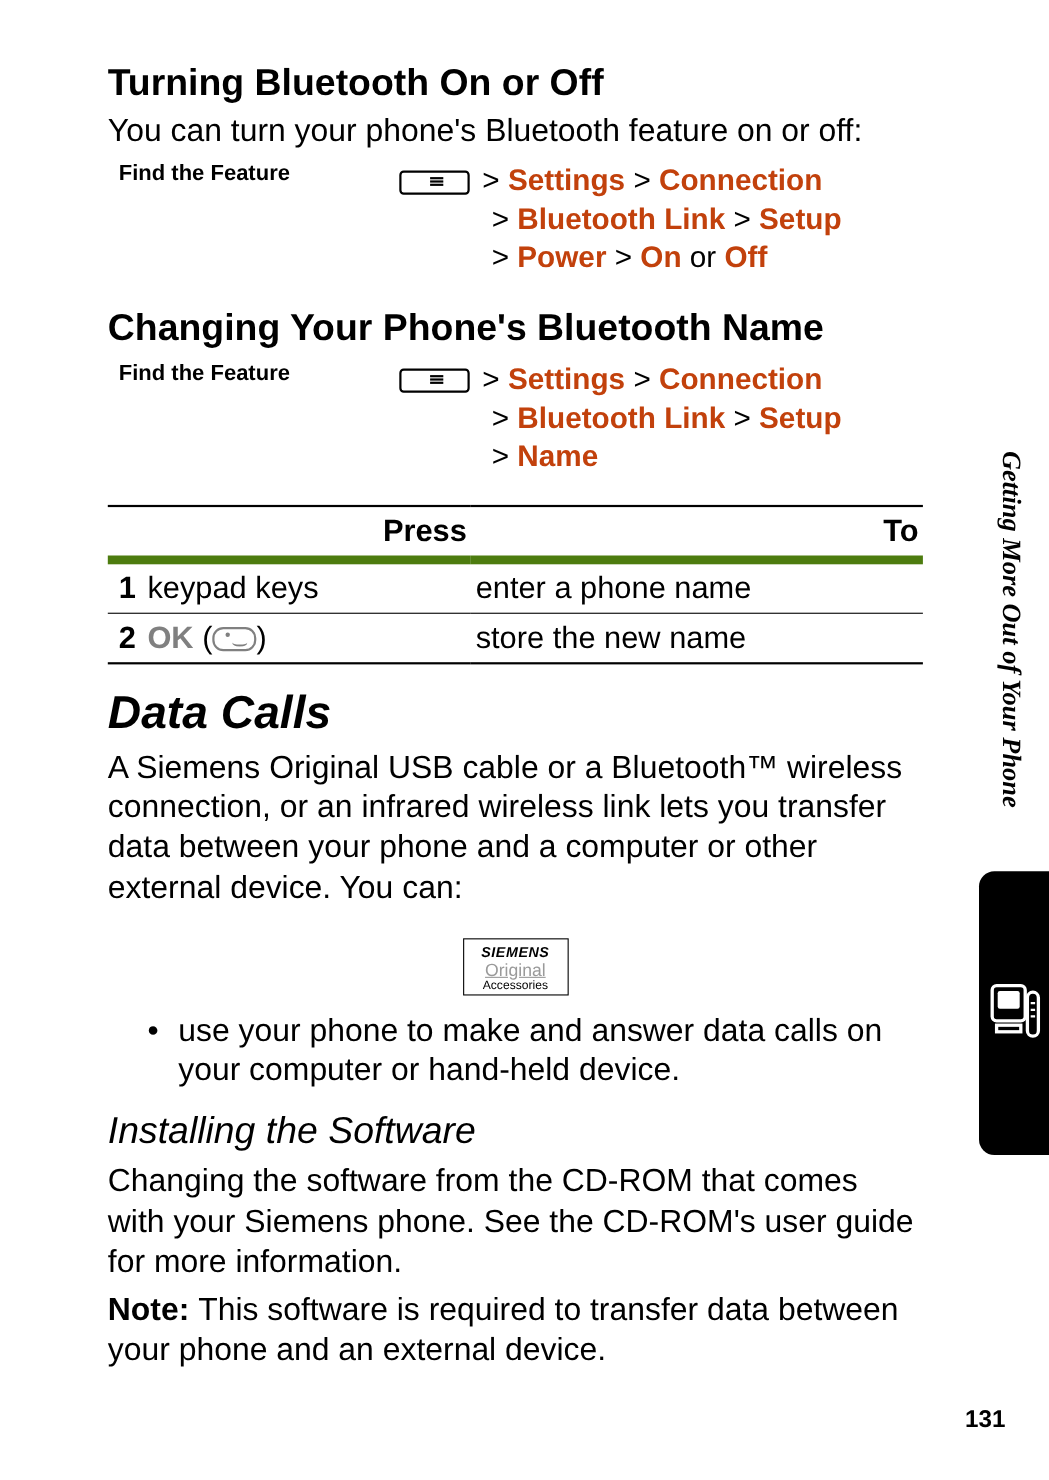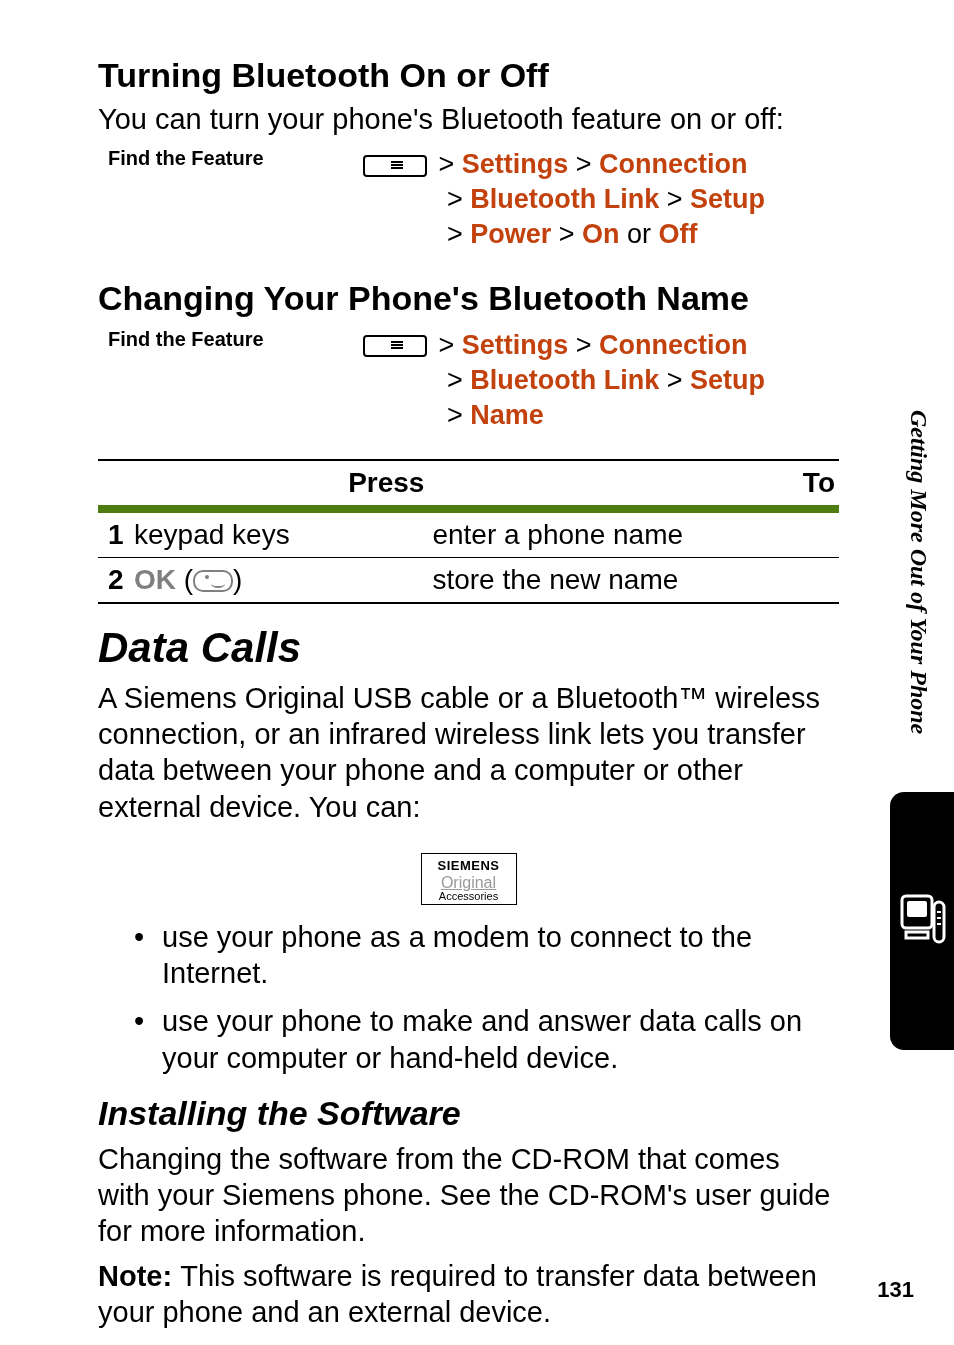--- a/index.html
+++ b/index.html
@@ -144,20 +144,21 @@
       width: 96px;
       padding: 4px 2px 2px 2px;
       text-align: center;
       font-size: 13px;
       flex-shrink: 0;
       margin-top: 6px;
     }
     .siemens-box .brand {
       font-weight: bold;
       letter-spacing: 0.5px;
+      font-style: italic;
     }
     .siemens-box .orig {
       color: #9a9a9a;
       font-size: 16px;
       text-decoration: underline;
       line-height: 1;
       margin-top: 2px;
     }
     .siemens-box .acc {
       font-size: 11px;
@@ -175,21 +176,21 @@
       margin-bottom: 12px;
     }
     ul.bullets li::before {
       content: "•";
       position: absolute;
       left: 0;
       top: 0;
     }
     .h3 {
       font-size: 34px;
-      font-weight: bold;
+      font-weight: normal;
       font-style: italic;
       margin: 18px 0 8px 0;
     }
     .note-run {
       font-weight: bold;
     }
     .side-tab {
       position: absolute;
       right: 0;
       top: 792px;
@@ -279,21 +280,20 @@
   <div class="data-calls-row">
     <div class="data-calls-text body-text">A Siemens Original USB cable or a Bluetooth™ wireless connection, or an infrared wireless link lets you transfer data between your phone and a computer or other external device. You can:</div>
     <div class="siemens-box">
       <div class="brand">SIEMENS</div>
       <div class="orig">Original</div>
       <div class="acc">Accessories</div>
     </div>
   </div>
 
   <ul class="bullets">
-    <li>use your phone as a modem to connect to the Internet.</li>
     <li>use your phone to make and answer data calls on your computer or hand-held device.</li>
   </ul>
 
   <div class="h3">Installing the Software</div>
   <div class="body-text">Changing the software from the CD-ROM that comes with your Siemens phone. See the CD-ROM's user guide for more information.</div>
   <div class="body-text">
     <span class="note-run">Note: </span><span>This software is required to transfer data between your phone and an external device.</span>
   </div>
 
 </div>

